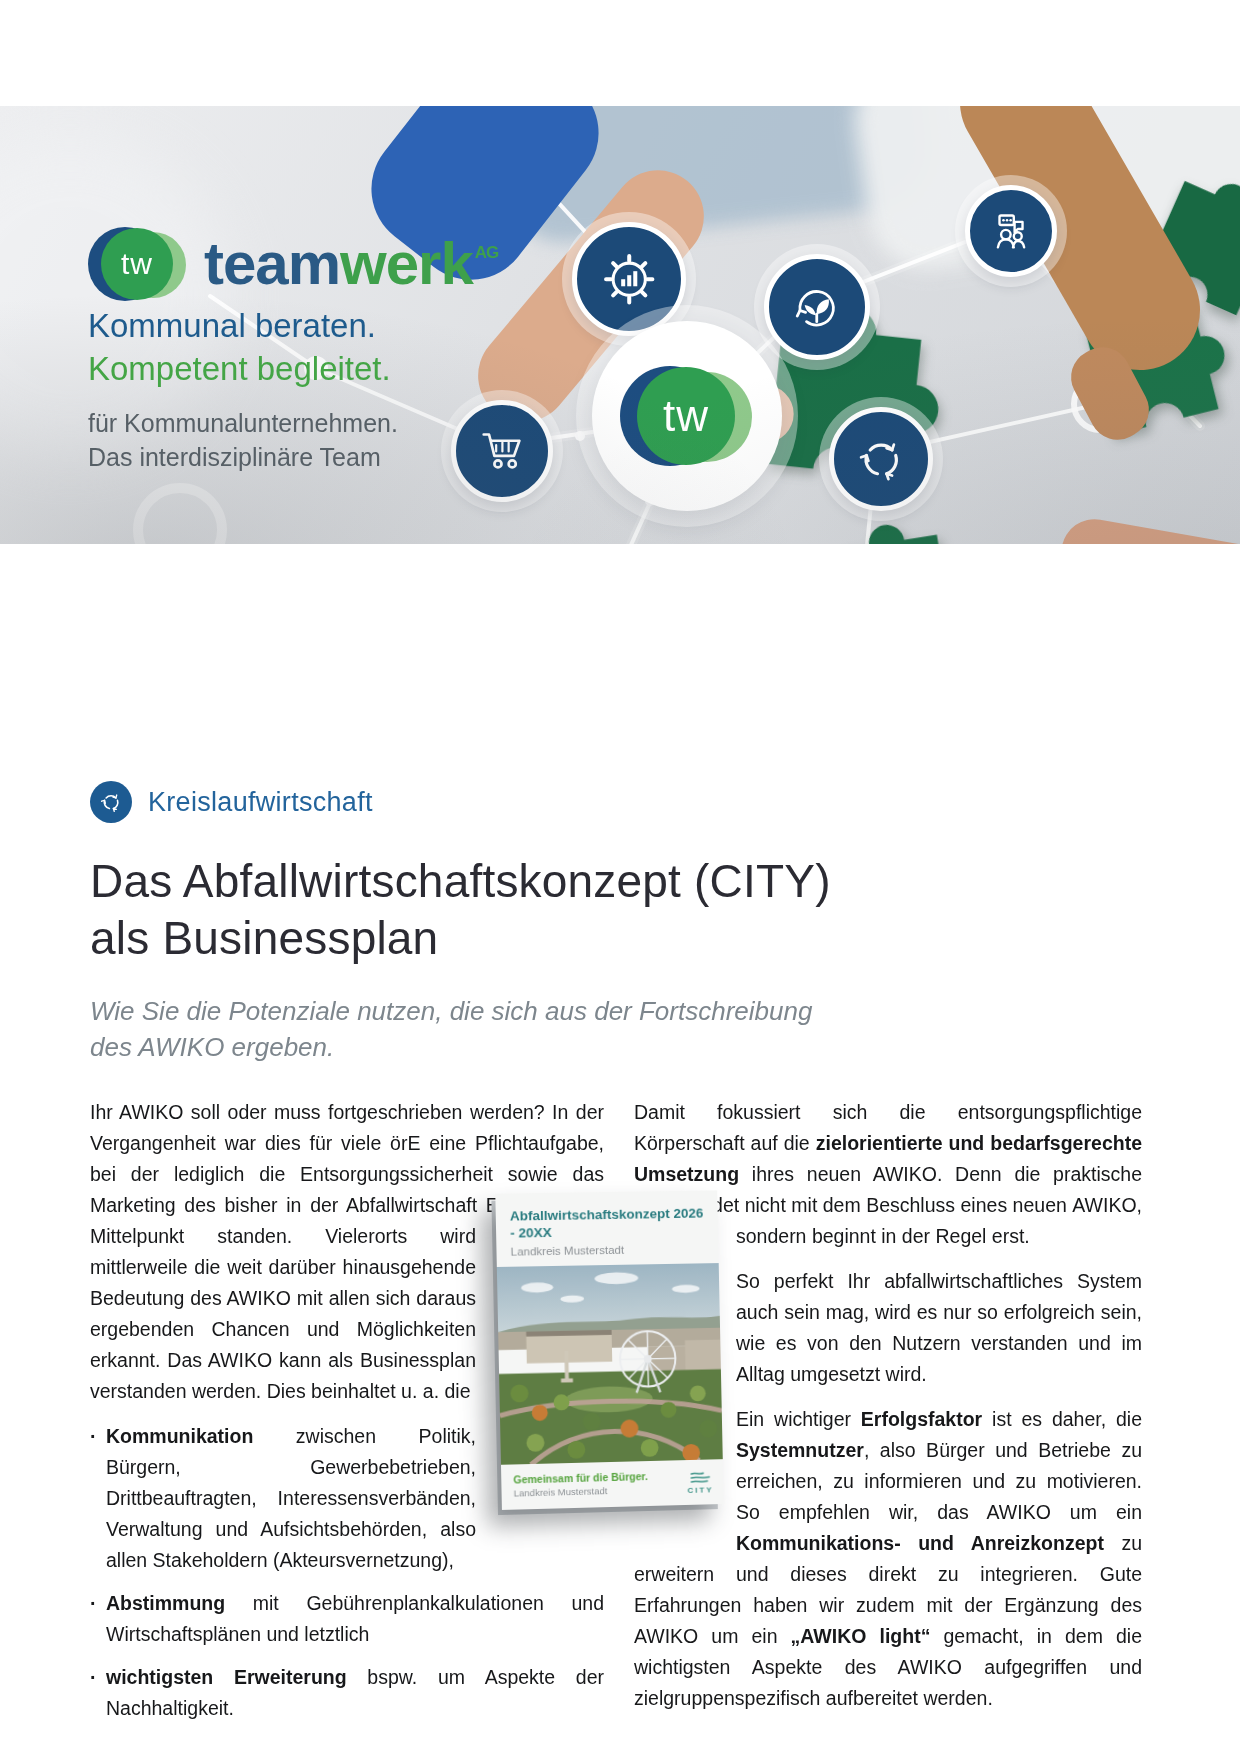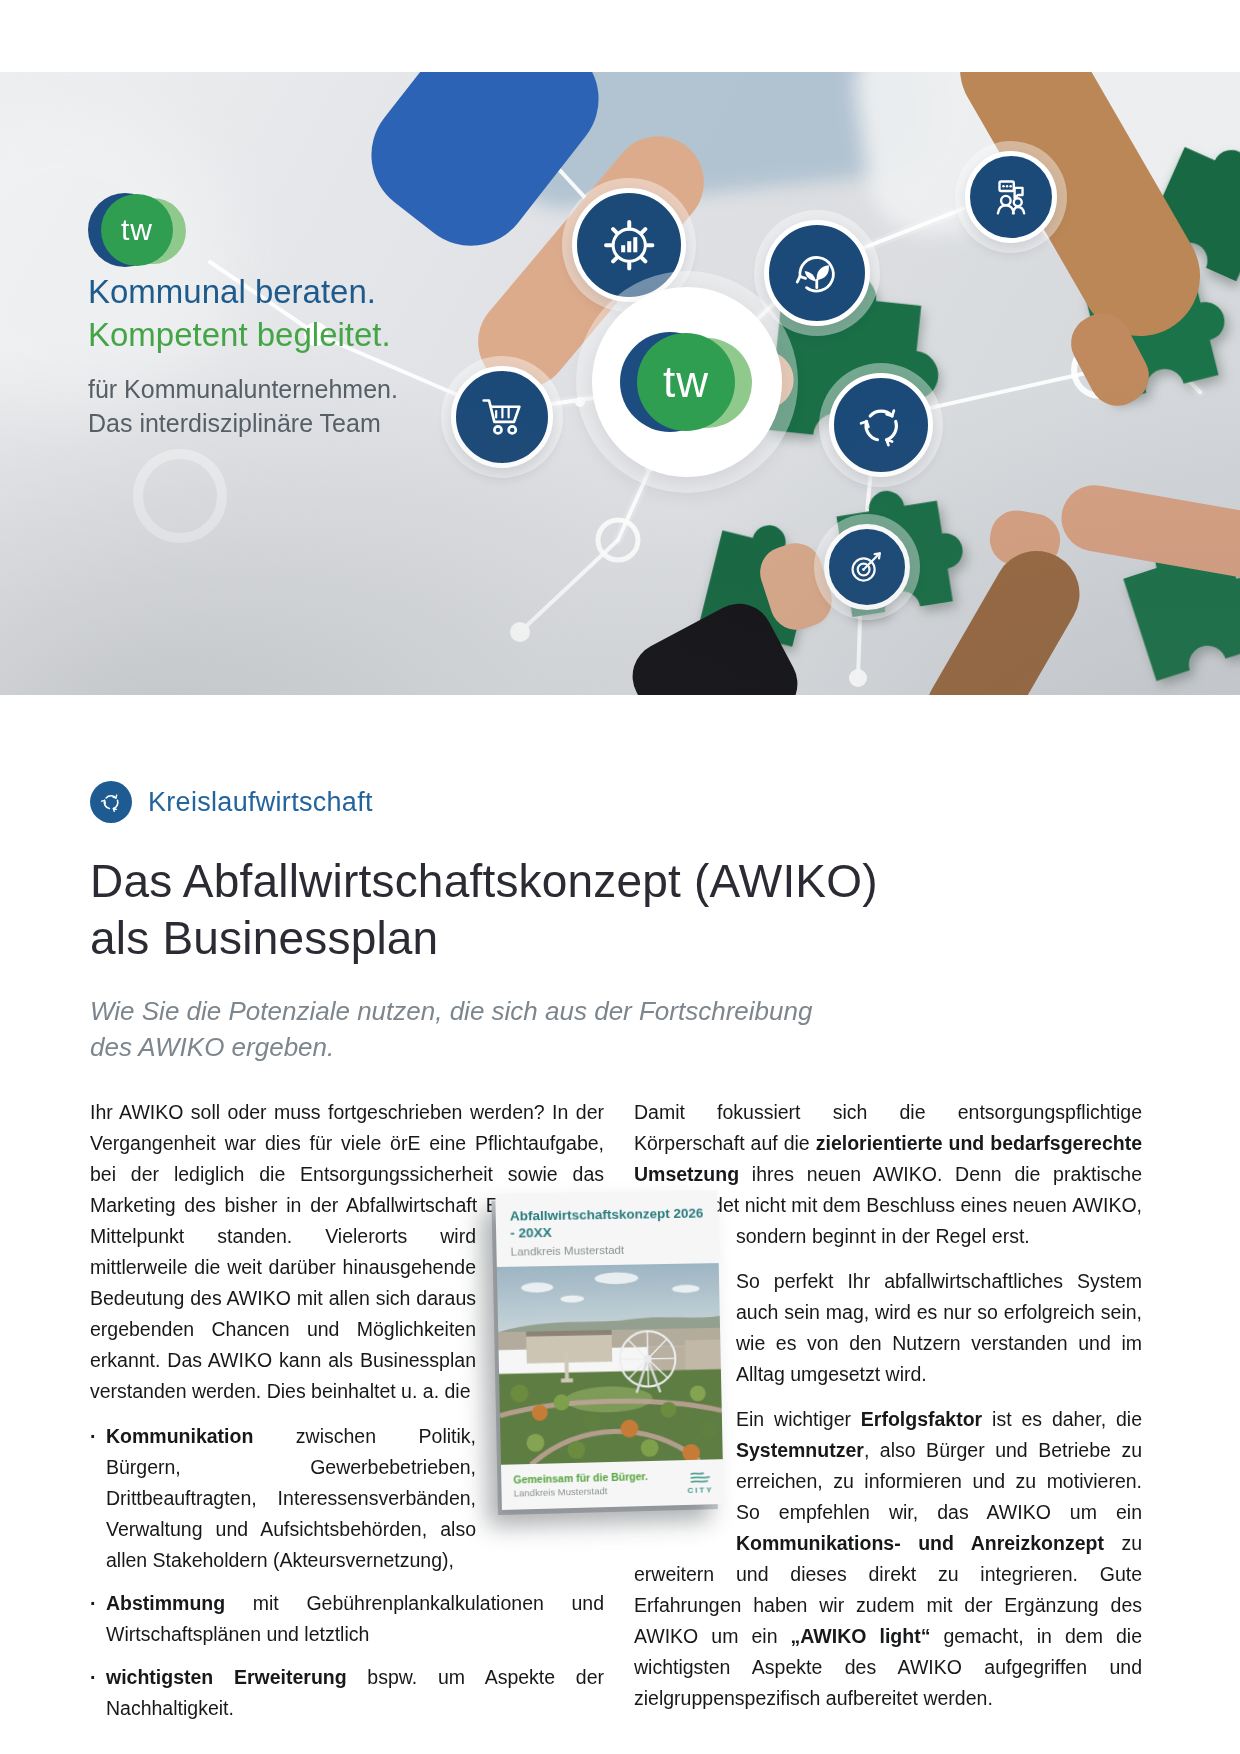--- a/index.html
+++ b/index.html
@@ -1,20 +1,20 @@
 <!DOCTYPE html>
 <html lang="de"><head>
 <meta charset="utf-8">
 <style>
   html,body{margin:0;padding:0;background:#ffffff;}
   .page{position:relative;width:1240px;height:1754px;background:#ffffff;overflow:hidden;
         font-family:"Liberation Sans",sans-serif;color:#17181a;}
 
   
-  .hero{position:absolute;left:0;top:72px;width:1240px;height:623px;overflow:hidden;
+  .hero{position:absolute;left:0;top:106px;width:1240px;height:438px;overflow:hidden;
         background:linear-gradient(118deg,#edeef0 0%,#dfe1e4 45%,#d2d5d9 100%);}
   .hero::after{content:"";position:absolute;inset:0;
         background:radial-gradient(ellipse at 12% 105%, rgba(80,86,92,.22), transparent 42%),
                    radial-gradient(ellipse at 95% 110%, rgba(80,86,92,.15), transparent 40%);}
   .blob{position:absolute;border-radius:60px;}
   .blob-denim{left:500px;top:-55px;width:430px;height:175px;background:#a7bccd;opacity:.8;
         transform:rotate(-6deg);filter:blur(9px);}
   .blob-shirt{left:860px;top:-70px;width:460px;height:210px;background:#eef0f1;opacity:.95;
         transform:rotate(-8deg);filter:blur(10px);}
   .blob-soft{left:-90px;top:30px;width:320px;height:320px;background:#f3f4f6;opacity:.55;
@@ -260,20 +260,21 @@
 
     <div class="hero-text">
       <div class="brand-row">
         <div class="twmark twmark-sm">
           <span class="mc-blue"></span>
           <span class="mc-light"></span>
           <span class="mc-green">
               <i style="font-style:normal">tw</i>
             </span>
         </div>
+        <div class="brand-word"><span class="brand-team">team</span><span class="brand-werk">werk</span><span class="brand-suffix">AG</span></div>
       </div>
       <div class="tagline">
         <span class="tl-blue">Kommunal beraten.</span>
         <span class="tl-green">Kompetent begleitet.</span>
       </div>
       <div class="hero-desc">
         <span style="display:block">für Kommunalunternehmen.</span>
         <span style="display:block">Das interdisziplinäre Team</span>
       </div>
     </div>
@@ -287,21 +288,21 @@
           <path d="M20,22 a16,16 0 0 1 24,0" stroke-width="4" stroke-linecap="round"></path>
           <path d="M48,28 a16,16 0 0 1 -10,20" stroke-width="4" stroke-linecap="round"></path>
           <path d="M28,48 a16,16 0 0 1 -12,-20" stroke-width="4" stroke-linecap="round"></path>
           <path d="M44,22 l2,-7 M44,22 l-7,-2 M38,48 l7,2 M38,48 l2,7 M16,28 l-7,2 M16,28 l2,7" stroke-width="3.5" stroke-linecap="round"></path>
         </svg>
       </span>
       <span class="badge-label">Kreislaufwirtschaft</span>
     </div>
 
     <h1 class="title">
-      <span>Das Abfallwirtschaftskonzept (AWIKO)</span>
+      <span>Das Abfallwirtschaftskonzept (CITY)</span>
       <span>als Businessplan</span>
     </h1>
 
     <div class="subtitle">Wie Sie die Potenziale nutzen, die sich aus der Fortschreibung des AWIKO ergeben.</div>
 
     <div class="columns">
 
       <div class="col col-left">
         <p class="para"><span>Ihr AWIKO soll oder muss fortgeschrieben werden? In der Vergangenheit war dies für viele örE eine Pflichtaufgabe, bei der lediglich die Entsorgungssicherheit sowie das Marketing des bisher in der Abfallwirtschaft Erreichten </span><span class="book-spacer-left"></span><span>im Mittelpunkt standen. Vielerorts wird mittlerweile die weit darüber hinausgehende Bedeutung des AWIKO mit allen sich daraus ergebenden Chancen und Möglichkeiten erkannt. Das AWIKO kann als Businessplan verstanden werden. Dies beinhaltet u. a. die</span></p>
         <ul class="bullets">

